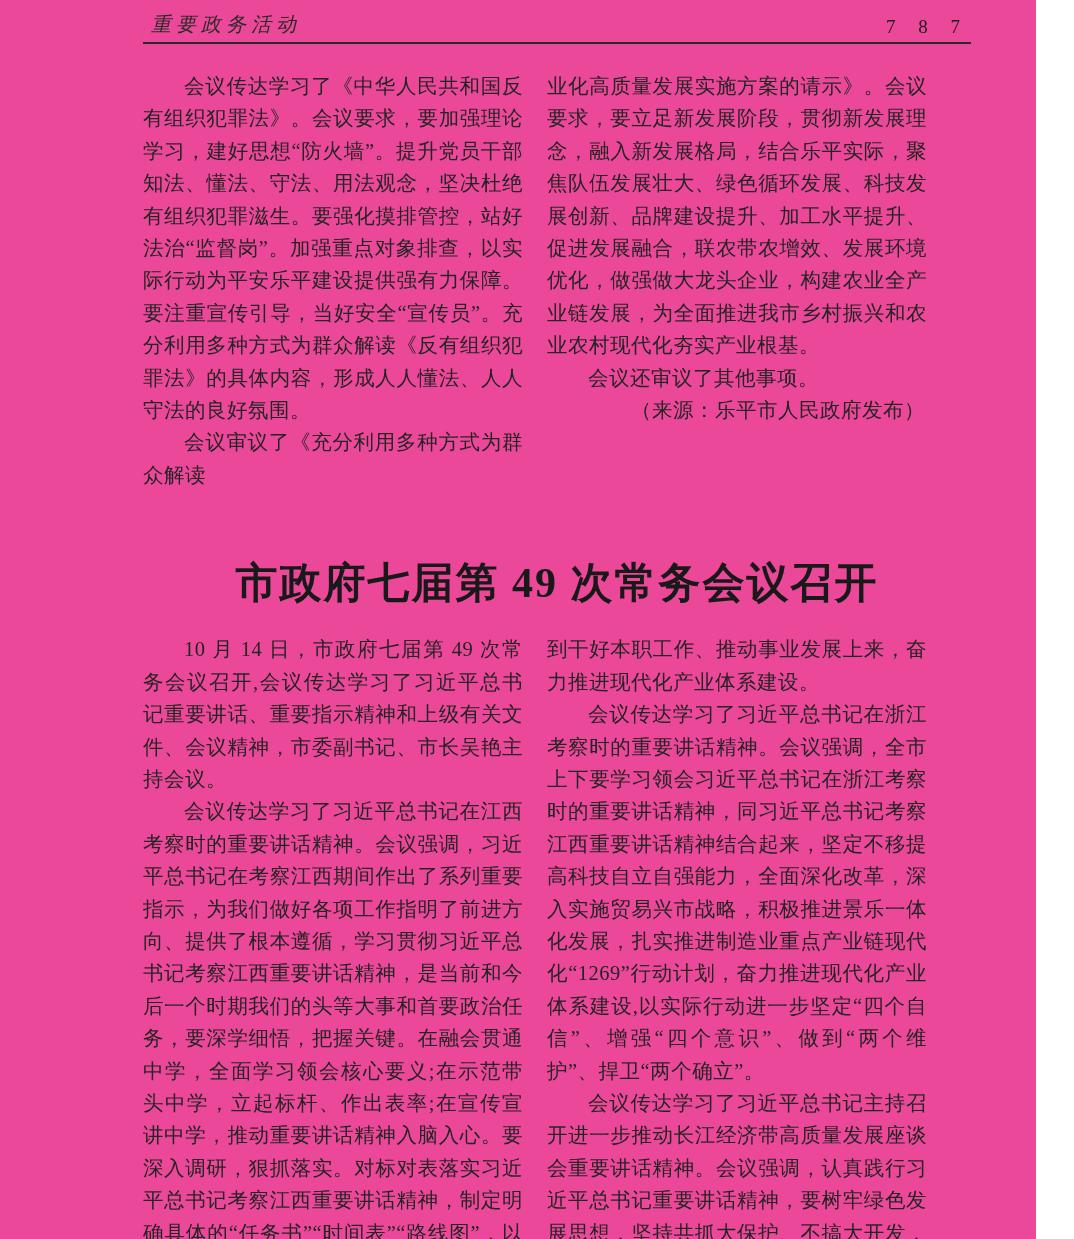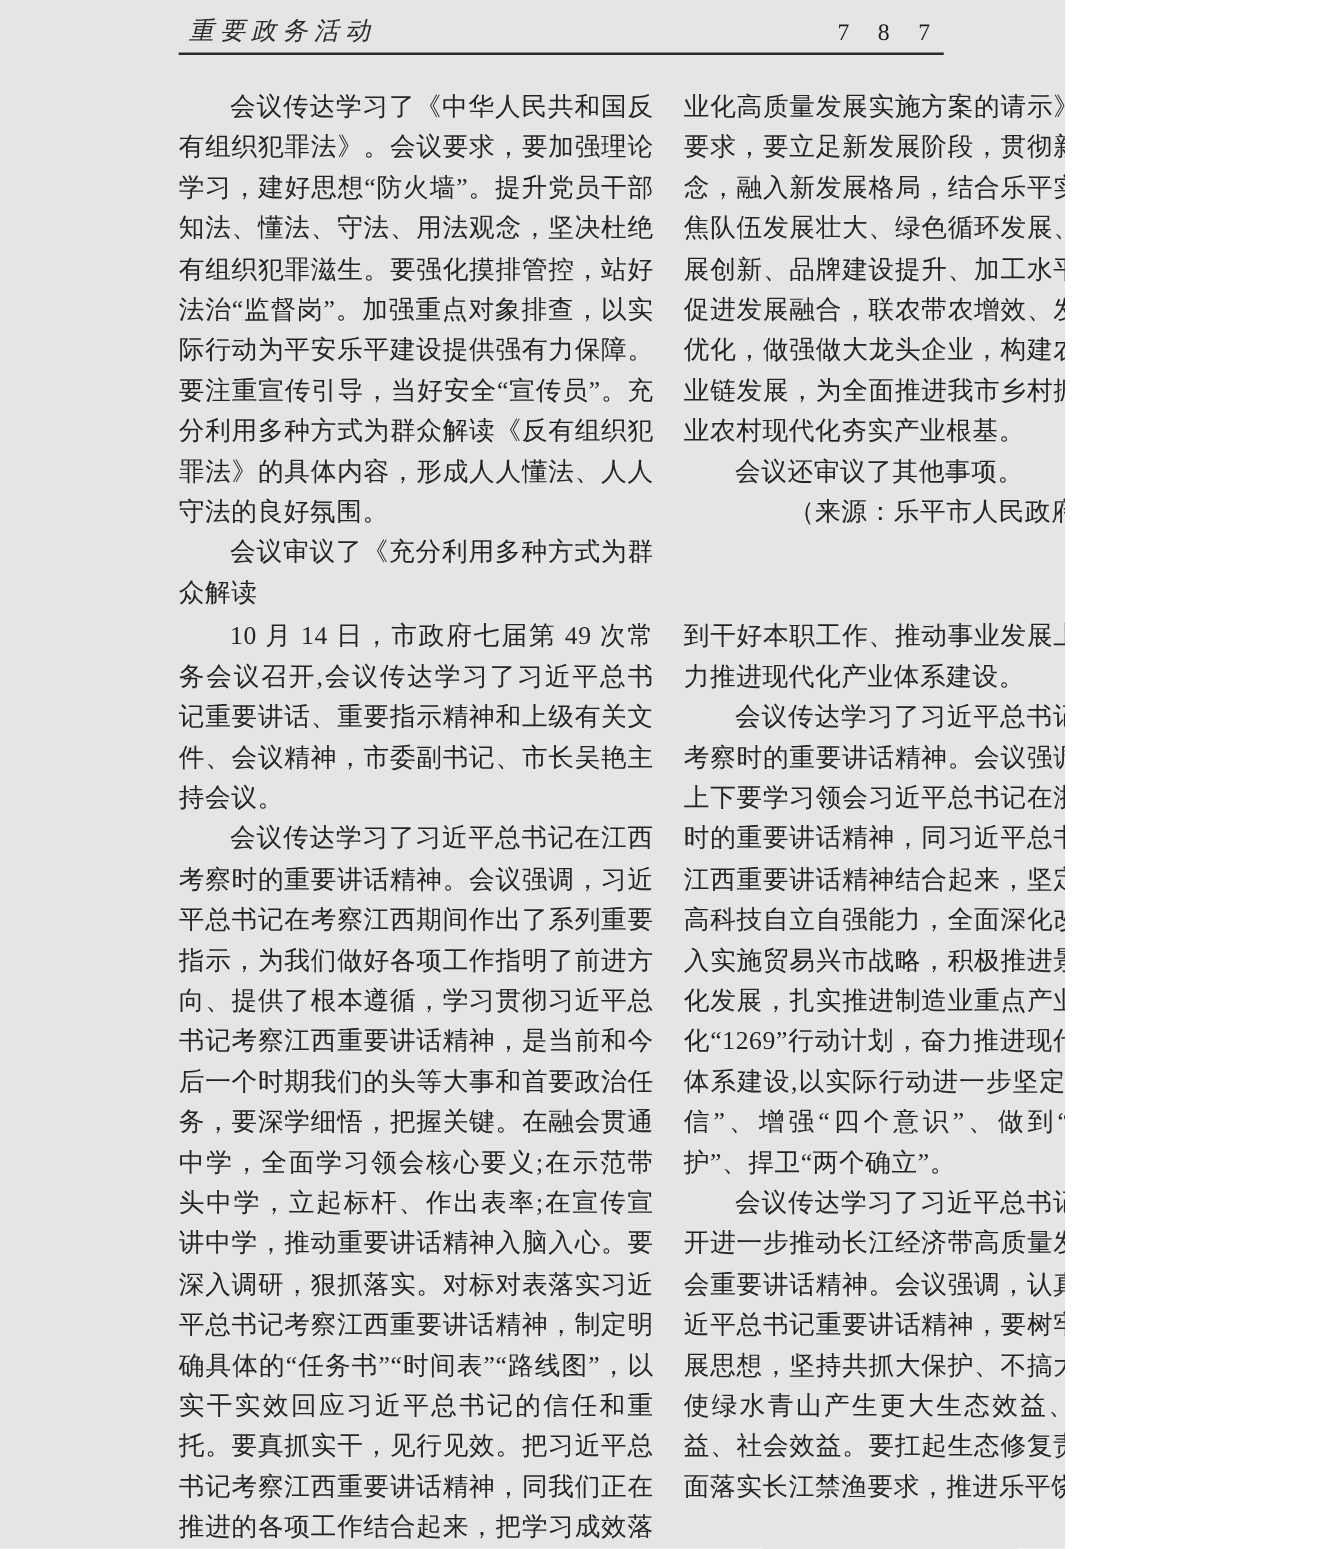--- a/index.html
+++ b/index.html
@@ -9,24 +9,24 @@
   }
   body {
     width: 1074px;
     height: 1239px;
     overflow: hidden;
     font-family: "Liberation Serif", "DejaVu Serif", serif;
     color: #212121;
   }
   .page {
     box-sizing: border-box;
-    width: 852px;
+    width: 1036px;
     height: 1239px;
-    padding: 10px 97px 0 143px; 
-    background: #e5e5e5;
+    padding: 10px 65px 0 143px; 
+    background: #ec4899;
     overflow: hidden;
   }
   
   .page-header {
     display: flex;
     justify-content: space-between;
     align-items: flex-end;
     border-bottom: 2px solid #2a2a2a;
     padding-bottom: 4px;
     height: 28px;
@@ -98,20 +98,21 @@
       <p class="para indent">会议传达学习了《中华人民共和国反有组织犯罪法》。会议要求，要加强理论学习，建好思想“防火墙”。提升党员干部知法、懂法、守法、用法观念，坚决杜绝有组织犯罪滋生。要强化摸排管控，站好法治“监督岗”。加强重点对象排查，以实际行动为平安乐平建设提供强有力保障。要注重宣传引导，当好安全“宣传员”。充分利用多种方式为群众解读《反有组织犯罪法》的具体内容，形成人人懂法、人人守法的良好氛围。</p>
       <p class="para indent">会议审议了《充分利用多种方式为群众解读</p>
     </div>
     <div class="col">
       <p class="para">业化高质量发展实施方案的请示》。会议要求，要立足新发展阶段，贯彻新发展理念，融入新发展格局，结合乐平实际，聚焦队伍发展壮大、绿色循环发展、科技发展创新、品牌建设提升、加工水平提升、促进发展融合，联农带农增效、发展环境优化，做强做大龙头企业，构建农业全产业链发展，为全面推进我市乡村振兴和农业农村现代化夯实产业根基。</p>
       <p class="para indent">会议还审议了其他事项。</p>
       <p class="para source">（来源：乐平市人民政府发布）</p>
     </div>
   </section>
 
+  <h1 class="article-title">市政府七届第 49 次常务会议召开</h1>
 
   <section class="two-col main-article">
     <div class="col">
       <p class="para indent">10 月 14 日，市政府七届第 49 次常务会议召开,会议传达学习了习近平总书记重要讲话、重要指示精神和上级有关文件、会议精神，市委副书记、市长吴艳主持会议。</p>
       <p class="para indent">会议传达学习了习近平总书记在江西考察时的重要讲话精神。会议强调，习近平总书记在考察江西期间作出了系列重要指示，为我们做好各项工作指明了前进方向、提供了根本遵循，学习贯彻习近平总书记考察江西重要讲话精神，是当前和今后一个时期我们的头等大事和首要政治任务，要深学细悟，把握关键。在融会贯通中学，全面学习领会核心要义;在示范带头中学，立起标杆、作出表率;在宣传宣讲中学，推动重要讲话精神入脑入心。要深入调研，狠抓落实。对标对表落实习近平总书记考察江西重要讲话精神，制定明确具体的“任务书”“时间表”“路线图”，以实干实效回应习近平总书记的信任和重托。要真抓实干，见行见效。把习近平总书记考察江西重要讲话精神，同我们正在推进的各项工作结合起来，把学习成效落实</p>
     </div>
     <div class="col">
       <p class="para">到干好本职工作、推动事业发展上来，奋力推进现代化产业体系建设。</p>
       <p class="para indent">会议传达学习了习近平总书记在浙江考察时的重要讲话精神。会议强调，全市上下要学习领会习近平总书记在浙江考察时的重要讲话精神，同习近平总书记考察江西重要讲话精神结合起来，坚定不移提高科技自立自强能力，全面深化改革，深入实施贸易兴市战略，积极推进景乐一体化发展，扎实推进制造业重点产业链现代化“1269”行动计划，奋力推进现代化产业体系建设,以实际行动进一步坚定“四个自信”、增强“四个意识”、做到“两个维护”、捍卫“两个确立”。</p>
       <p class="para indent">会议传达学习了习近平总书记主持召开进一步推动长江经济带高质量发展座谈会重要讲话精神。会议强调，认真践行习近平总书记重要讲话精神，要树牢绿色发展思想，坚持共抓大保护、不搞大开发，使绿水青山产生更大生态效益、经济效益、社会效益。要扛起生态修复责任，全面落实长江禁渔要求，推进乐平饶</p>

